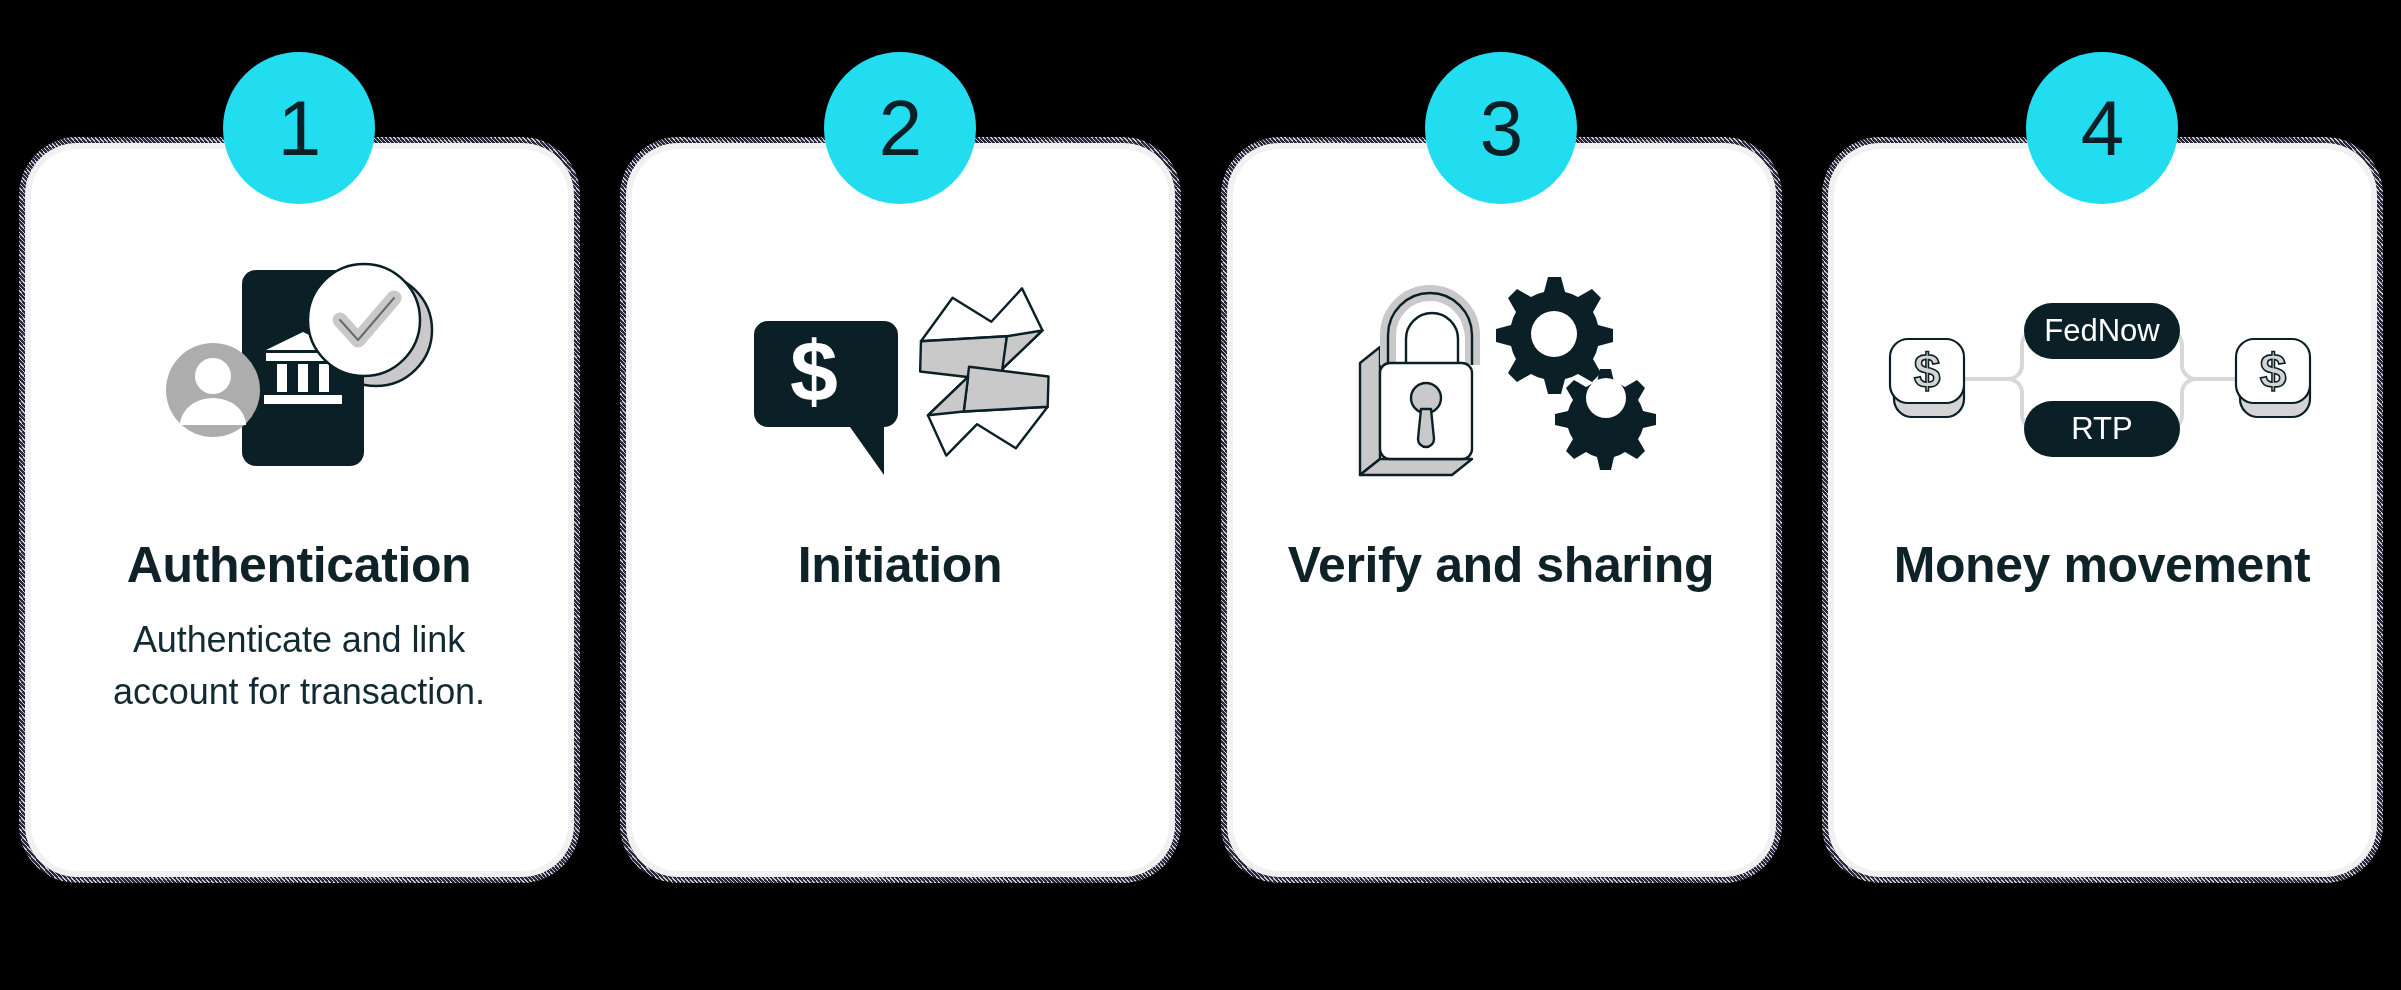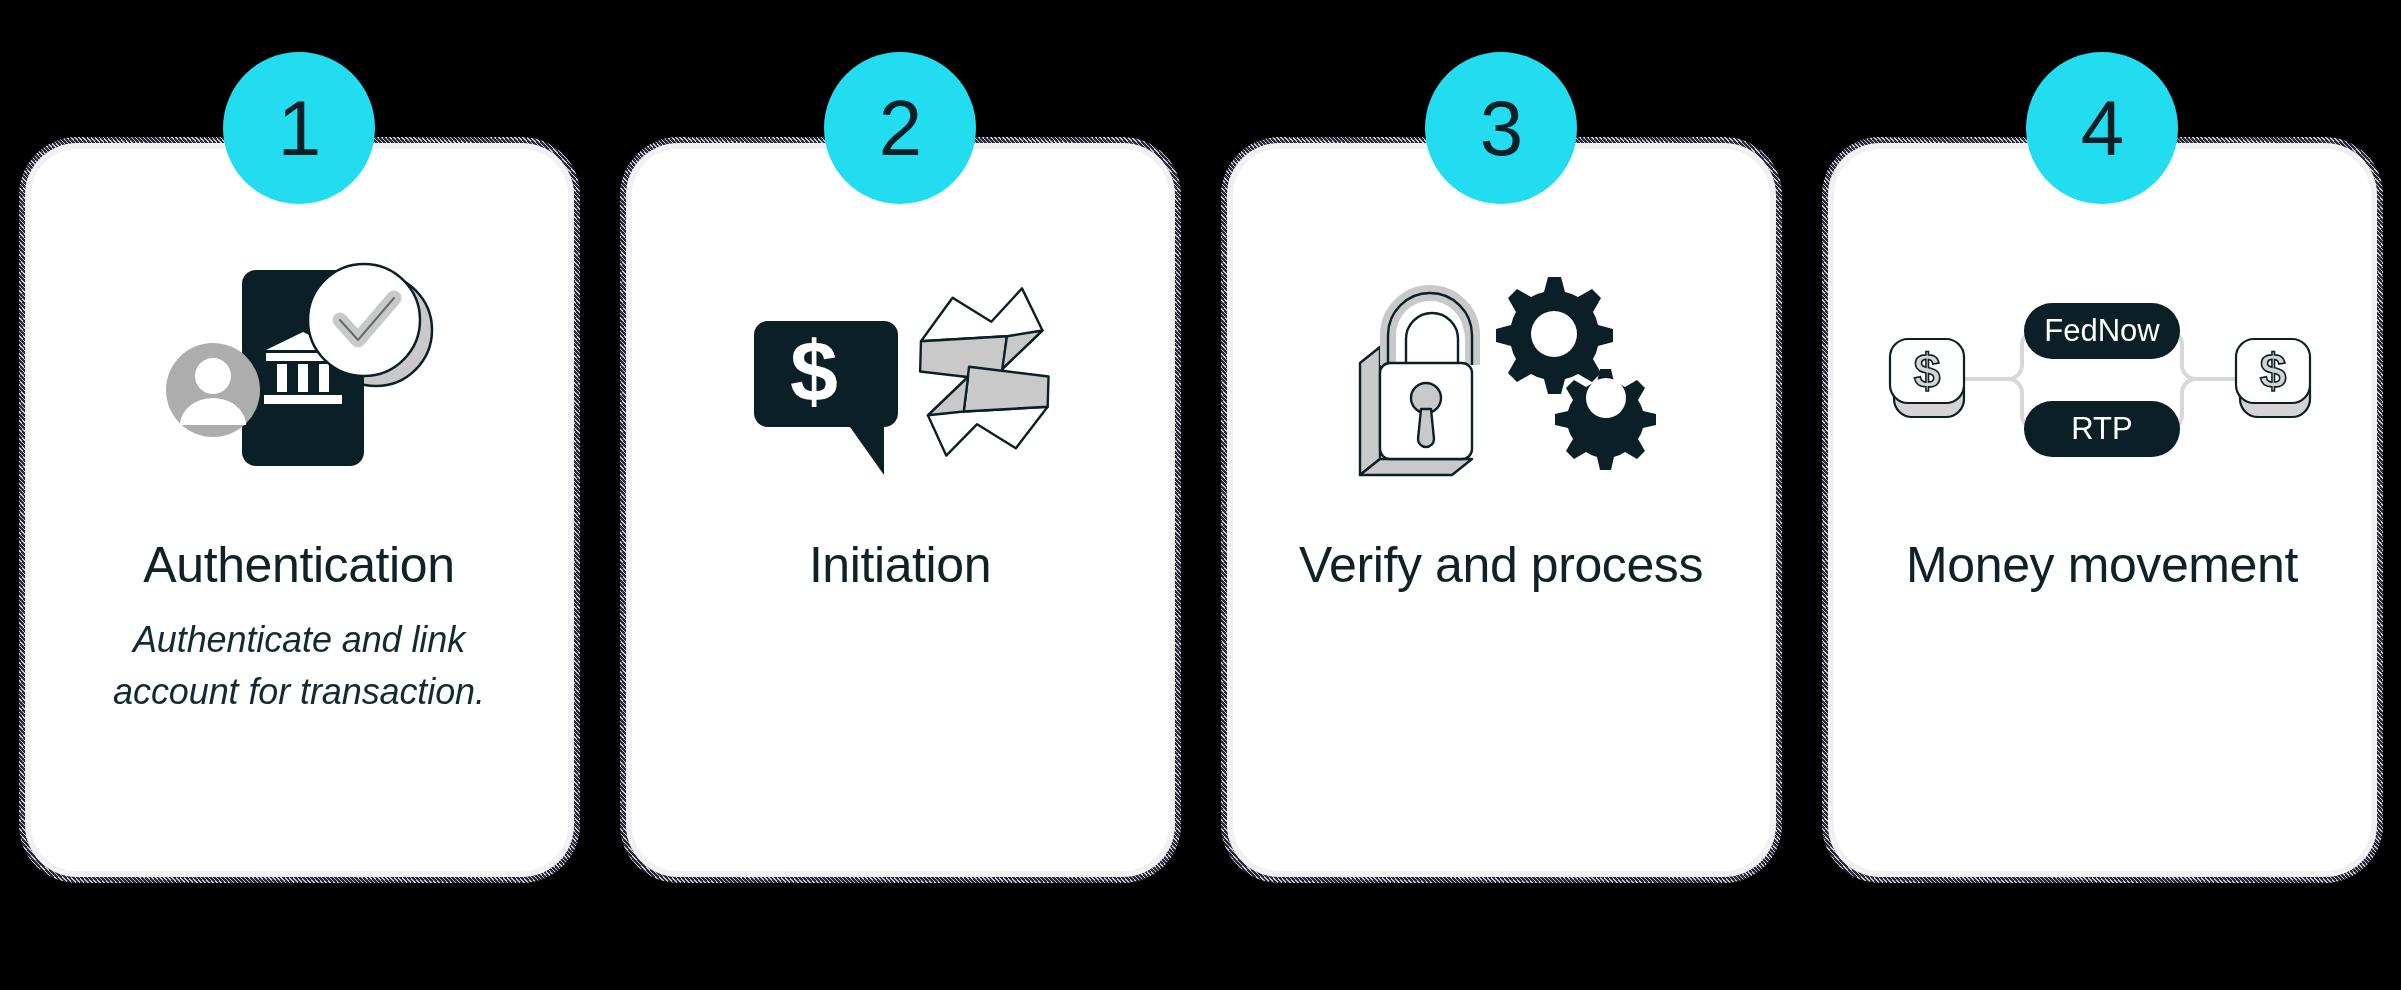--- a/index.html
+++ b/index.html
@@ -102,38 +102,37 @@
     display: flex;
     align-items: center;
     justify-content: center;
     margin-top: 74px;
   }
   .icon-area svg { display: block; }
 
   
   .card-title {
     font-size: 50px;
-    font-weight: 400;
+    font-weight: 700;
     color: #0e2228;
     line-height: 1.05;
     text-align: center;
     margin-top: 16px;
     padding: 0 20px;
     letter-spacing: -0.4px;
   }
   .card-desc {
     font-size: 36px;
     font-weight: 400;
     color: #122a31;
     line-height: 1.45;
     text-align: center;
     margin-top: 22px;
     padding: 0 44px;
     letter-spacing: -0.1px;
-    font-style: italic;
   }
 </style>
 </head>
 <body>
 
 <div id="stage">
   <div class="cards-row">
 
     <div class="card">
       <div class="badge">
@@ -225,21 +224,21 @@
             </g>
 
             <g fill="#0b2026">
               <path d="M212 14 l13 0 4 15 a40 40 0 0 1 13 5 l14-8 9 9 -8 14 a40 40 0 0 1 5 13 l15 4 0 13 -15 4 a40 40 0 0 1-5 13 l8 14 -9 9 -14-8 a40 40 0 0 1-13 5 l-4 15 -13 0 -4-15 a40 40 0 0 1-13-5 l-14 8 -9-9 8-14 a40 40 0 0 1-5-13 l-15-4 0-13 15-4 a40 40 0 0 1 5-13 l-8-14 9-9 14 8 a40 40 0 0 1 13-5 z"></path>
               <circle cx="218" cy="71" r="23" fill="#ffffff"></circle>
               <path d="M294 86 l11 0 3 13 a34 34 0 0 1 11 5 l12-7 8 8 -7 12 a34 34 0 0 1 5 11 l13 3 0 11 -13 3 a34 34 0 0 1-5 11 l7 12 -8 8 -12-7 a34 34 0 0 1-11 5 l-3 13 -11 0 -3-13 a34 34 0 0 1-11-5 l-12 7 -8-8 7-12 a34 34 0 0 1-5-11 l-13-3 0-11 13-3 a34 34 0 0 1 5-11 l-7-12 8-8 12 7 a34 34 0 0 1 11-5 z" transform="translate(-30,20)"></path>
               <circle cx="270" cy="135" r="20" fill="#ffffff"></circle>
             </g>
           </svg>
         </div>
-        <div class="card-title">Verify and process</div>
+        <div class="card-title">Verify and sharing</div>
       </div>
     </div>
 
     <div class="card">
       <div class="badge">
         <span>4</span>
       </div>
       <div class="card-inner">
         <div class="icon-area">
           <svg width="460" height="180" viewBox="0 0 460 180" aria-hidden="true">

